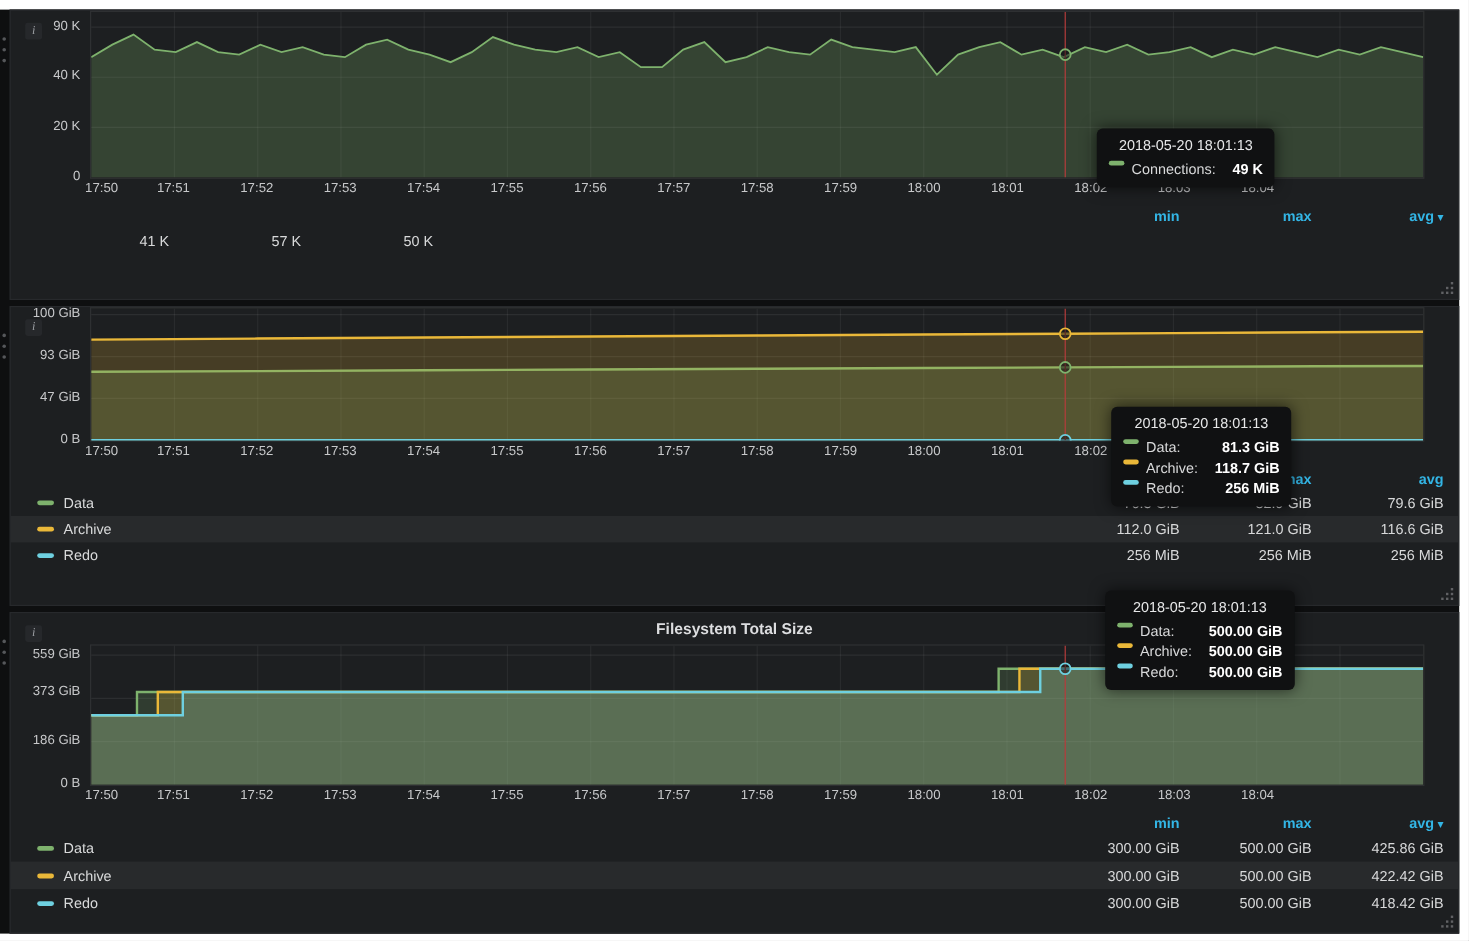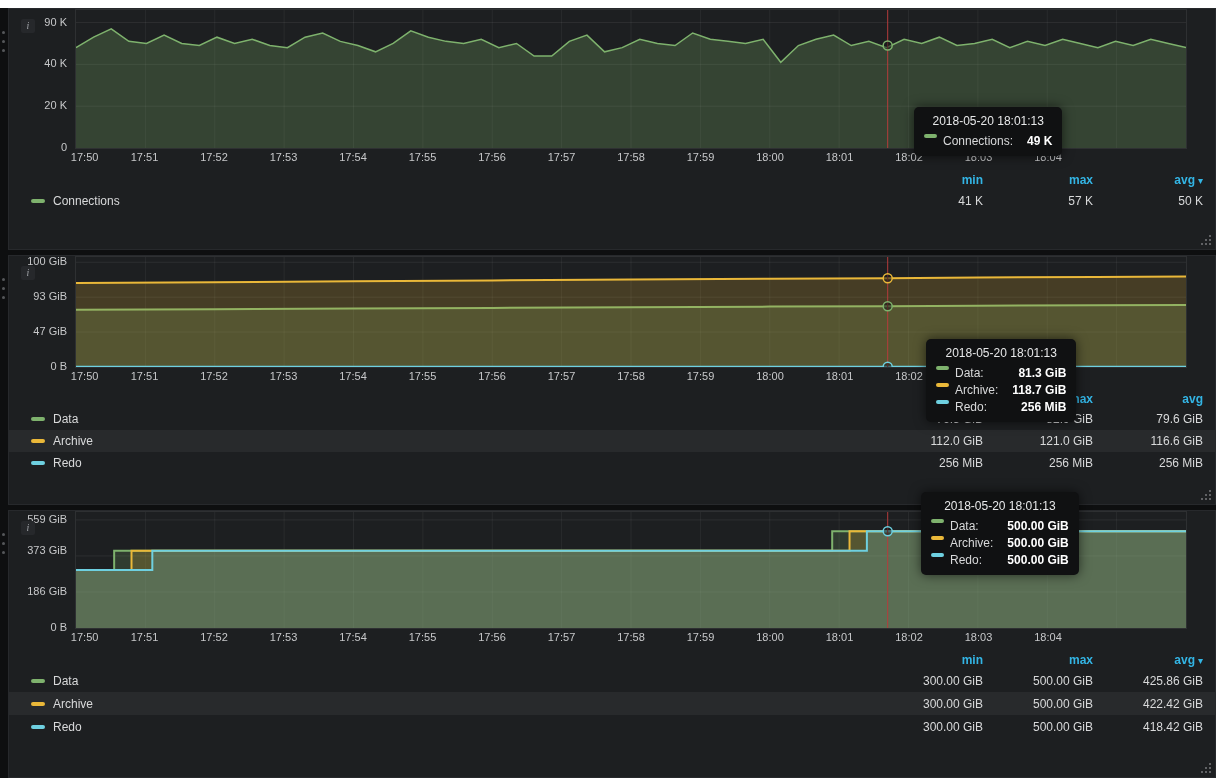--- a/index.html
+++ b/index.html
@@ -128,24 +128,20 @@
         <div class="xlab" style="left: 87.5%;">18:04</div>
       </div>
     <div class="legend">
       <div class="lh">
         <span class="hcell">min</span>
         <span class="hcell">max</span>
         <span class="hcell"><span>avg</span><span class="caret">▾</span></span>
       </div>
       <div class="lrows">
           <div class="lrow">
-            <span class="lname">
-              <span class="dash-swatch" style="background: rgb(126, 178, 109);"></span>
-              <span>Connections</span>
-            </span>
             <span class="stat">41 K</span>
             <span class="stat">57 K</span>
             <span class="stat">50 K</span>
           </div>
         </div>
     </div>
     <span class="resize">
         <b></b>
       </span>
   </section>
@@ -255,20 +251,21 @@
       </span>
   </section>
 
   <section class="panel p3">
     <span class="drag-dots">
         <i></i>
         <i></i>
         <i></i>
       </span>
     <div class="info">i</div>
+    <div class="title">Filesystem Total Size</div>
     <div class="plot-row">
       <div class="ylabels">
           <div class="ylab" style="top: 110px;">0 B</div>
           <div class="ylab" style="top: 73.982px; text-align: right;">186 GiB</div>
           <div class="ylab" style="top: 33px;">373 GiB</div>
           <div class="ylab" style="top: 1.92667px;">559 GiB</div>
         </div>
       <div class="plot">
           <svg width="1110" height="116">
             <line x1="69.375" y1="0" x2="69.375" y2="116" stroke="rgba(255,255,255,0.055)"></line>

